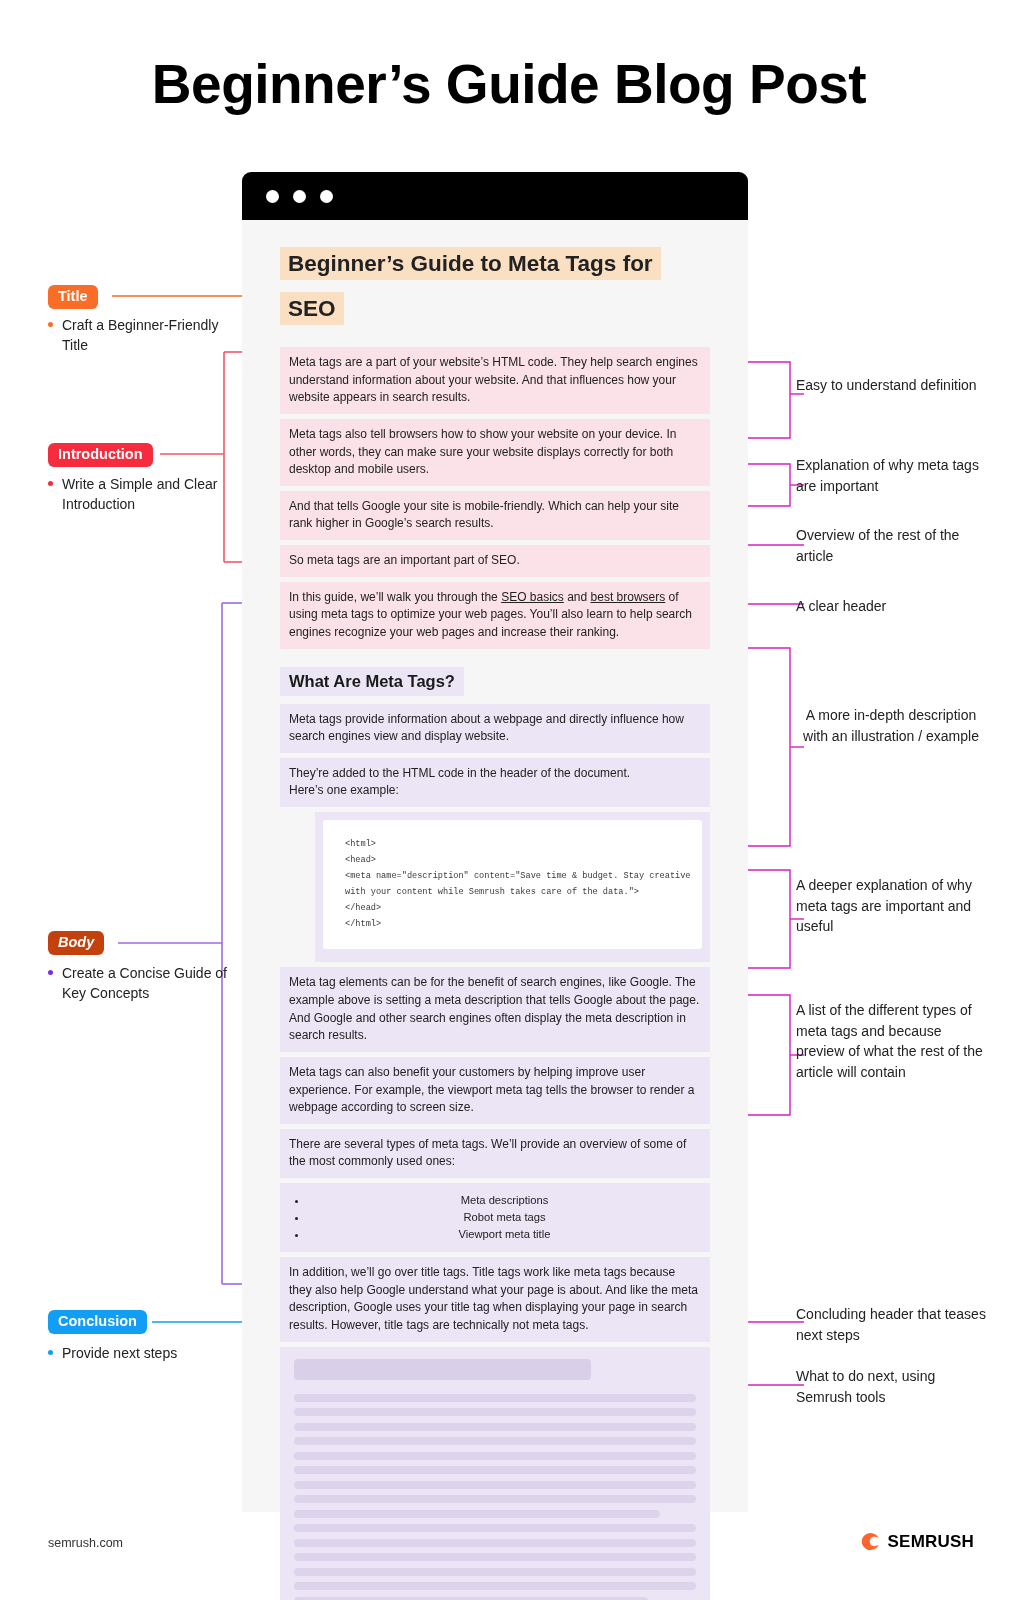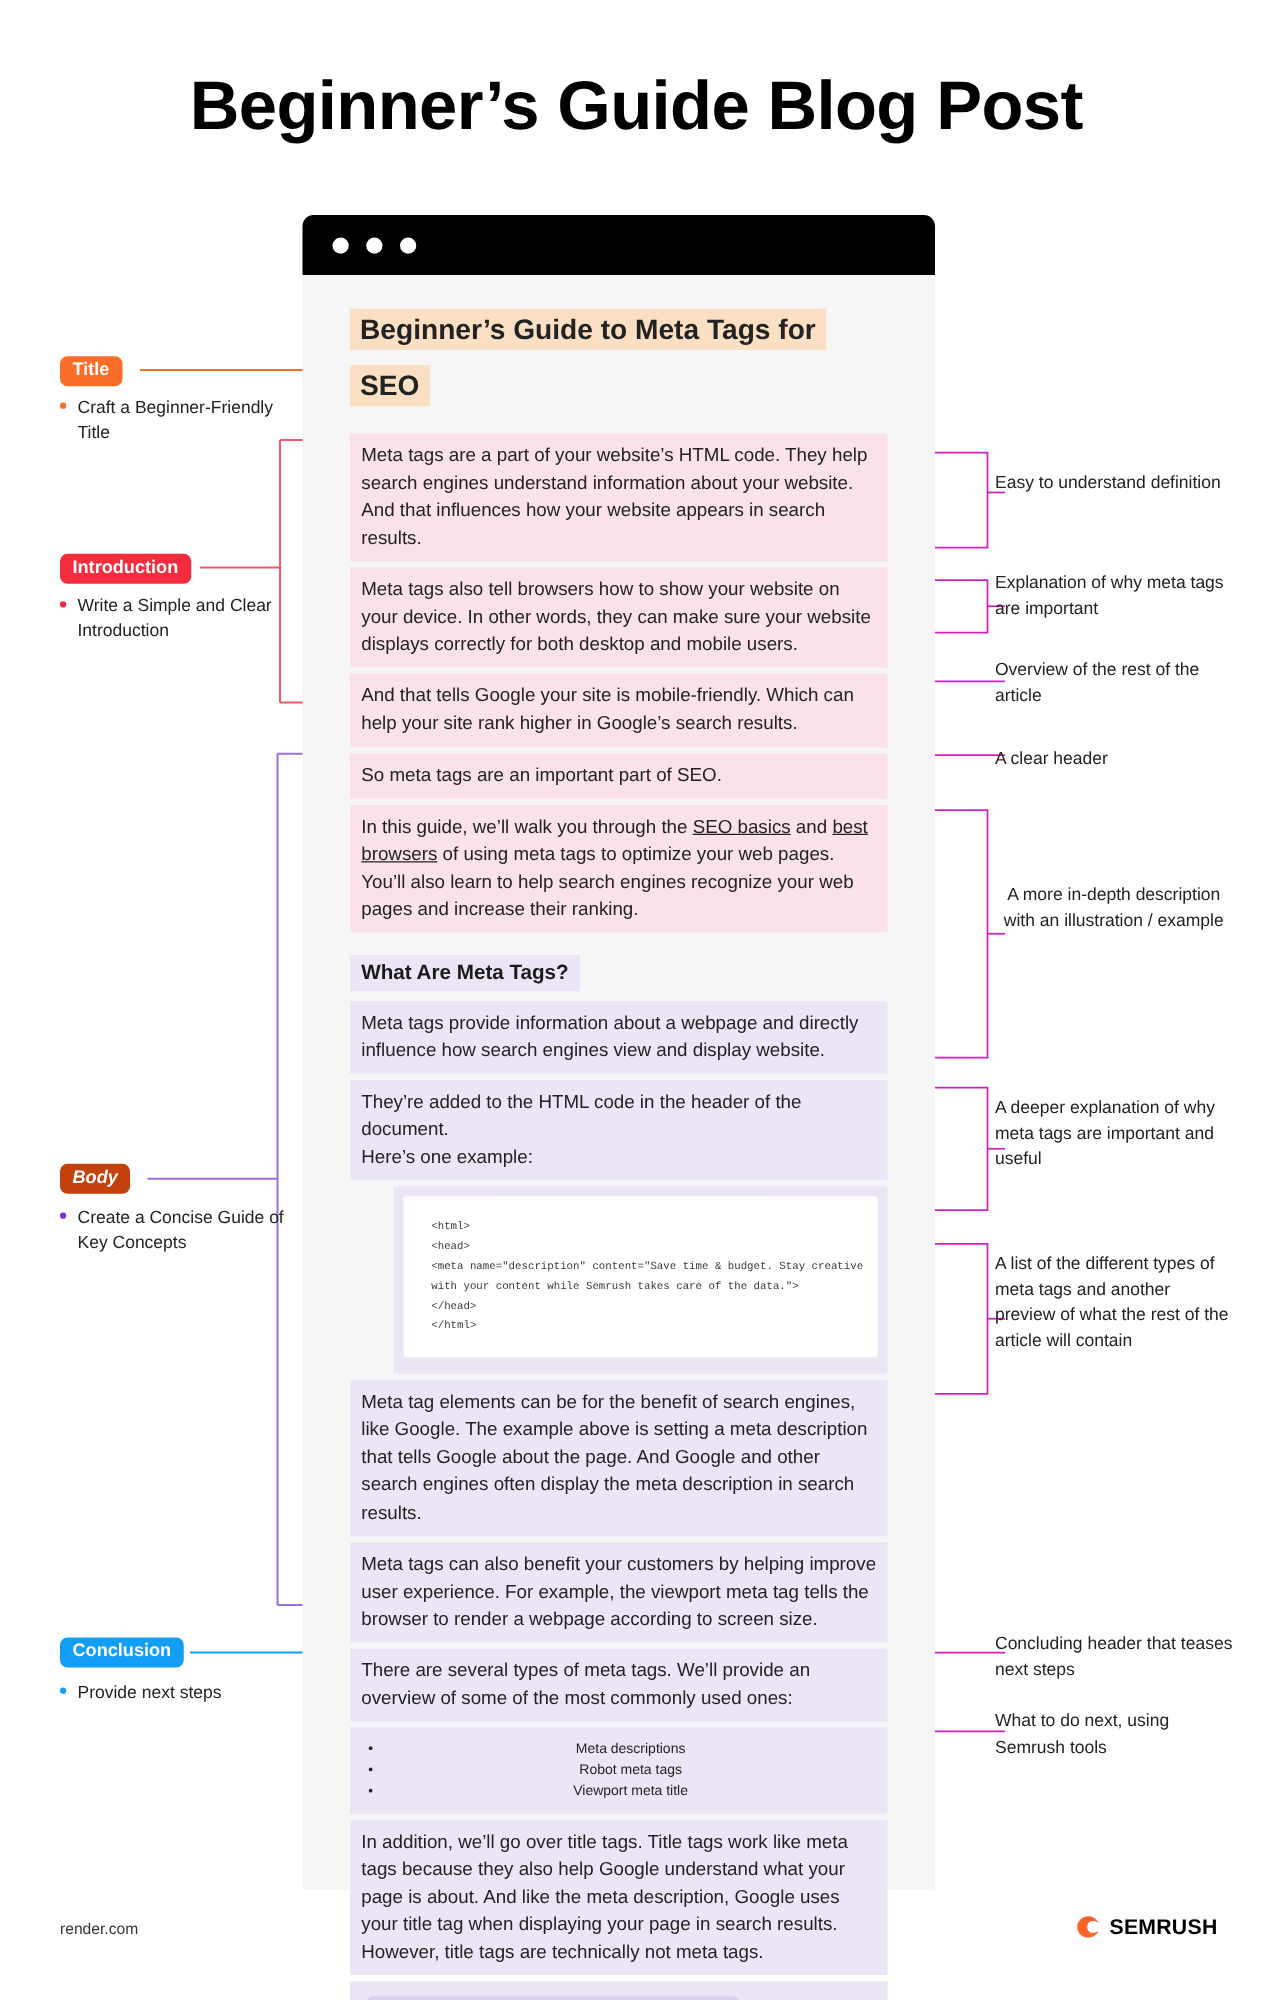--- a/index.html
+++ b/index.html
@@ -43,21 +43,21 @@
   
   .hl-title {
     display: inline; font-size: 22.5px; font-weight: 700; line-height: 1.98;
     color: #222; background: #fbdfc2;
     box-decoration-break: clone; -webkit-box-decoration-break: clone;
     padding: 4px 8px;
   }
   .title-wrap { margin-bottom: 16px; }
 
   .para {
-    font-size: 15px; line-height: 1.47; color: #222;
+    font-size: 12px; line-height: 1.47; color: #222;
     padding: 7px 9px; margin-bottom: 5px;
   }
   .para.pink { background: #fbe2e8; }
   .para.purple { background: #ece5f5; }
   .para u { text-decoration: underline; }
 
   .sec-head {
     display: inline-block;
     font-size: 16.5px; font-weight: 700; color: #1a1a1a;
     padding: 5px 9px;
@@ -281,25 +281,25 @@
     <span class="bul" style="background:#129ef4;"></span>
     <span>Provide next steps</span>
   </div>
 
   <div class="r-note" style="left:796px; top:375px;">Easy to understand definition</div>
   <div class="r-note" style="left:796px; top:455px;">Explanation of why meta tags are important</div>
   <div class="r-note" style="left:796px; top:525px;">Overview of the rest of the article</div>
   <div class="r-note" style="left:796px; top:596px;">A clear header</div>
   <div class="r-note" style="left:796px; top:705px;text-align:center;">A more in-depth description with an illustration / example</div>
   <div class="r-note" style="left:796px; top:875px;">A deeper explanation of why meta tags are important and useful</div>
-  <div class="r-note" style="left:796px; top:1000px;">A list of the different types of meta tags and another preview of what the rest of the article will contain</div>
+  <div class="r-note" style="left:796px; top:1000px;">A list of the different types of meta tags and because preview of what the rest of the article will contain</div>
   <div class="r-note" style="left:796px; top:1304px;">Concluding header that teases next steps</div>
   <div class="r-note" style="left:796px; top:1366px;">What to do next, using Semrush tools</div>
 
-  <div class="footer-url">render.com</div>
+  <div class="footer-url">semrush.com</div>
   <div class="footer-logo">
     <svg class="mark" viewBox="0 0 24 24">
       <path d="M21.5 8.2c-1.6-3.6-5.2-6-9.3-6C6.6 2.2 2 6.6 2 12s4.6 9.8 10.2 9.8c4.1 0 7.7-2.4 9.3-6-3 1.9-6.1 2-7.7 1.1-2-1.1-2.6-3.1-2.6-4.9s.6-3.8 2.6-4.9c1.6-.9 4.7-.8 7.7 1.1z" fill="#ff642d"></path>
       <circle cx="17.2" cy="12" r="2.6" fill="#ffffff"></circle>
     </svg>
     <span class="word">SEMRUSH</span>
   </div>
 
 </div>
 

